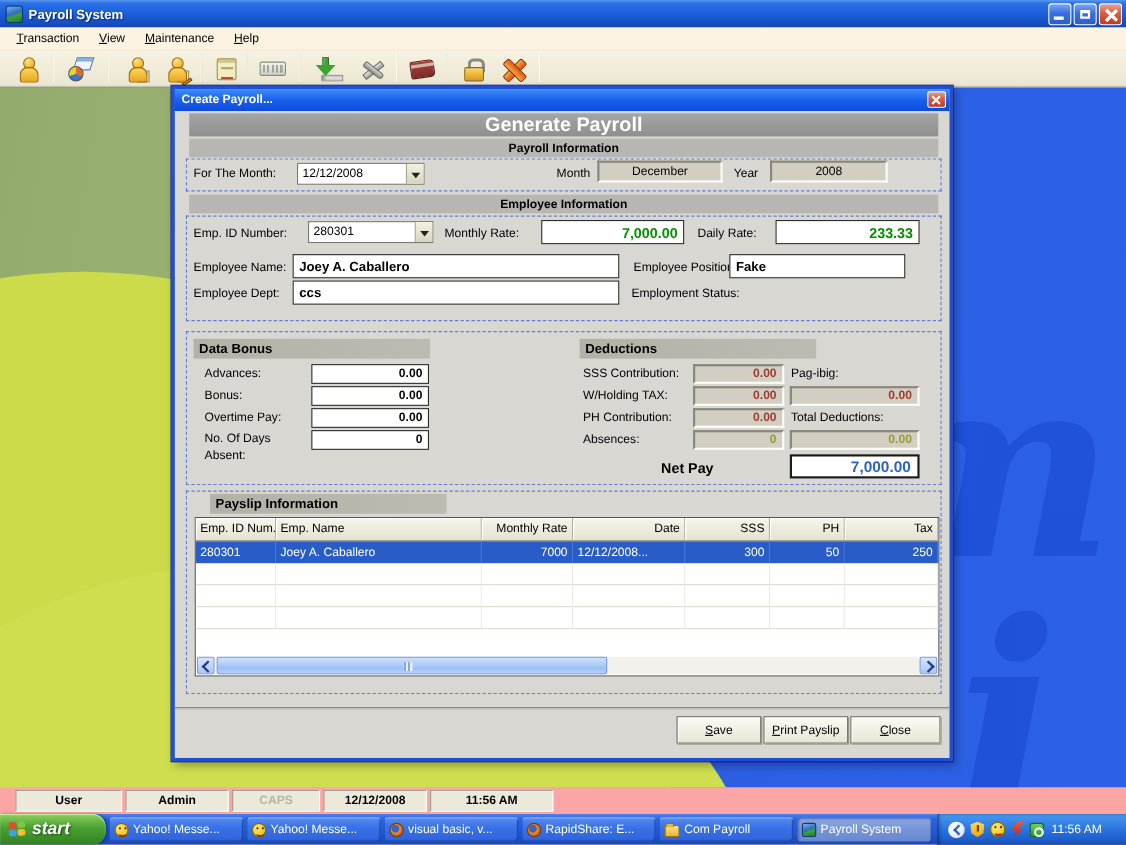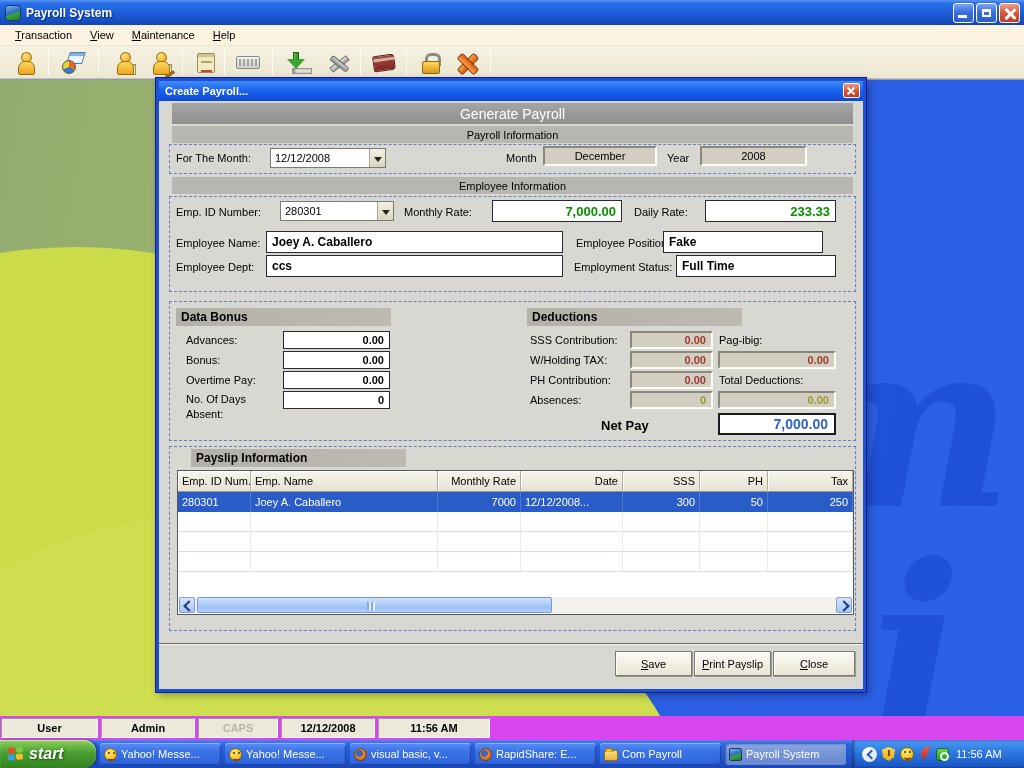--- a/index.html
+++ b/index.html
@@ -83,22 +83,22 @@
   .dialog { position:absolute; left:156px; top:78px; width:710px; height:614px;
     border:3px solid #1e50d6; outline:1px solid #0a1f8f; background:#d9d7d1; box-shadow:3px 3px 8px rgba(0,0,20,.35); }
   .dlg-title { position:absolute; left:0; top:0; right:0; height:20px;
     background:linear-gradient(180deg,#3f8cf8 0%,#1a60ee 50%,#0c4ad8 100%);
     color:#fff; font-weight:bold; font-size:11px; display:flex; align-items:center; padding-left:6px; }
   .dlg-close { position:absolute; right:3px; top:2px; width:17px; height:15px; border-radius:2px; border:1px solid #fff;
     background:linear-gradient(180deg,#f0977e 0%,#dd5b3a 45%,#c23a20 100%); }
   .dlg-client { position:absolute; left:0; top:20px; width:704px; height:588px; background:#d9d7d1; }
 
   .bar-dark { position:absolute; left:13px; width:681px; height:21px; background:linear-gradient(180deg,#a5a5a5,#8f8f8f);
-    color:#fff; font-weight:normal; font-size:14px; display:flex; align-items:center; justify-content:center; }
-  .bar-mid { position:absolute; left:13px; width:681px; height:17px; background:#b7b6b2; color:#000; font-weight:normal;
+    color:#fff; font-weight:bold; font-size:18px; display:flex; align-items:center; justify-content:center; }
+  .bar-mid { position:absolute; left:13px; width:681px; height:17px; background:#b7b6b2; color:#000; font-weight:bold;
     display:flex; align-items:center; justify-content:center; font-size:11px; }
   .group { position:absolute; left:10px; width:687px; border:1px dashed #5f7fd0; }
   .lbl { position:absolute; white-space:nowrap; }
   .lbl2 { position:absolute; line-height:15px; }
 
   .combo { position:absolute; height:20px; background:#fff; border:1px solid #7a7a72; display:flex; }
   .combo .cval { flex:1; padding:3px 4px 0 4px; font-size:11px; }
   .combo .cbtn { width:16px; background:linear-gradient(180deg,#f4f1e2,#d8d4c0); border-left:1px solid #a8a494; position:relative; }
   .arrow-dn { position:absolute; left:4px; top:8px; width:0; height:0; border-left:4px solid transparent; border-right:4px solid transparent; border-top:5px solid #222; }
 
@@ -139,21 +139,21 @@
   .sb-right::after { content:""; position:absolute; left:3px; top:4px; width:6px; height:6px; border-right:2px solid #1a3a8a; border-top:2px solid #1a3a8a; transform:rotate(45deg); }
   .sthumb { width:355px; height:16px; margin-left:2px; background:linear-gradient(180deg,#cfe0fb,#9cc0f6 70%,#b8d2f8); border:1px solid #6f99e0; border-radius:2px; position:relative; }
   .sthumb::after { content:""; position:absolute; left:48%; top:4px; width:8px; height:8px;
     background:repeating-linear-gradient(90deg,#86a8e0 0 2px,#e8f0fc 2px 4px); }
 
   .dlg-sep { position:absolute; left:0; top:542px; width:704px; height:2px; background:#6a6a66; border-bottom:1px solid #f4f2ea; }
   .dbtn { position:absolute; top:550px; height:25px; background:linear-gradient(180deg,#fbfaf4,#e8e5d6); border:1px solid #7a7a70;
     box-shadow:inset 1px 1px 0 #fff, 1px 1px 0 #9a9a90; display:flex; align-items:center; justify-content:center; font-size:11px; }
 
   
-  .statusbar { position:absolute; left:0; top:716px; width:1024px; height:24px; background:#d946ef; display:flex; align-items:center; padding:0 1px; }
+  .statusbar { position:absolute; left:0; top:716px; width:1024px; height:24px; background:#fca5a5; display:flex; align-items:center; padding:0 14px; }
   .spanel { height:20px; border-top:1px solid #9d9b8e; border-left:1px solid #9d9b8e; border-bottom:1px solid #fff; border-right:1px solid #fff;
     display:flex; align-items:center; justify-content:center; font-weight:bold; margin-right:3px; background:#ece9da; }
   .sp-user{width:97px;} .sp-admin{width:94px;} .sp-app{width:525px;} .sp-caps{width:80px; color:#b8b5a4;} .sp-date{width:94px;} .sp-time{width:112px; margin-right:0;}
 
   
   .taskbar { position:absolute; left:0; top:740px; width:1024px; height:28px;
     background:linear-gradient(180deg,#4d82ee 0%,#2a62dd 18%,#2257ce 60%,#1a47b4 100%); display:flex; align-items:center; }
   .startbtn { width:96px; height:28px; border-radius:0 12px 12px 0;
     background:linear-gradient(180deg,#8ed05e 0%,#4aa032 45%,#338222 100%);
     box-shadow:inset 0 1px 1px #c8f0a0, 2px 0 3px rgba(0,20,60,.4);
@@ -314,21 +314,20 @@
       <div class="f-white num green" style="left:546px; top:99px; width:131px; height:22px">233.33</div>
 
       <span class="lbl" style="left:17px; top:136px">Employee Name:</span>
       <div class="f-white bold12" style="left:107px; top:130px; width:297px; height:22px">Joey A. Caballero</div>
       <span class="lbl" style="left:417px; top:136px">Employee Position:</span>
       <div class="f-white bold12" style="left:504px; top:130px; width:160px; height:22px">Fake</div>
 
       <span class="lbl" style="left:17px; top:160px">Employee Dept:</span>
       <div class="f-white bold12" style="left:107px; top:154px; width:297px; height:22px">ccs</div>
       <span class="lbl" style="left:415px; top:160px">Employment Status:</span>
-      <div class="f-white bold12" style="left:517px; top:154px; width:160px; height:22px">Full Time</div>
 
       <div class="group" style="top:200px; height:140px"></div>
       <div class="sec-bar" style="left:17px; top:207px">Data Bonus</div>
 
       <span class="lbl" style="left:27px; top:233px">Advances:</span>
       <div class="f-white num" style="left:124px; top:230px; width:107px; height:18px">0.00</div>
       <span class="lbl" style="left:27px; top:253px">Bonus:</span>
       <div class="f-white num" style="left:124px; top:250px; width:107px; height:18px">0.00</div>
       <span class="lbl" style="left:27px; top:273px">Overtime Pay:</span>
       <div class="f-white num" style="left:124px; top:270px; width:107px; height:18px">0.00</div>

